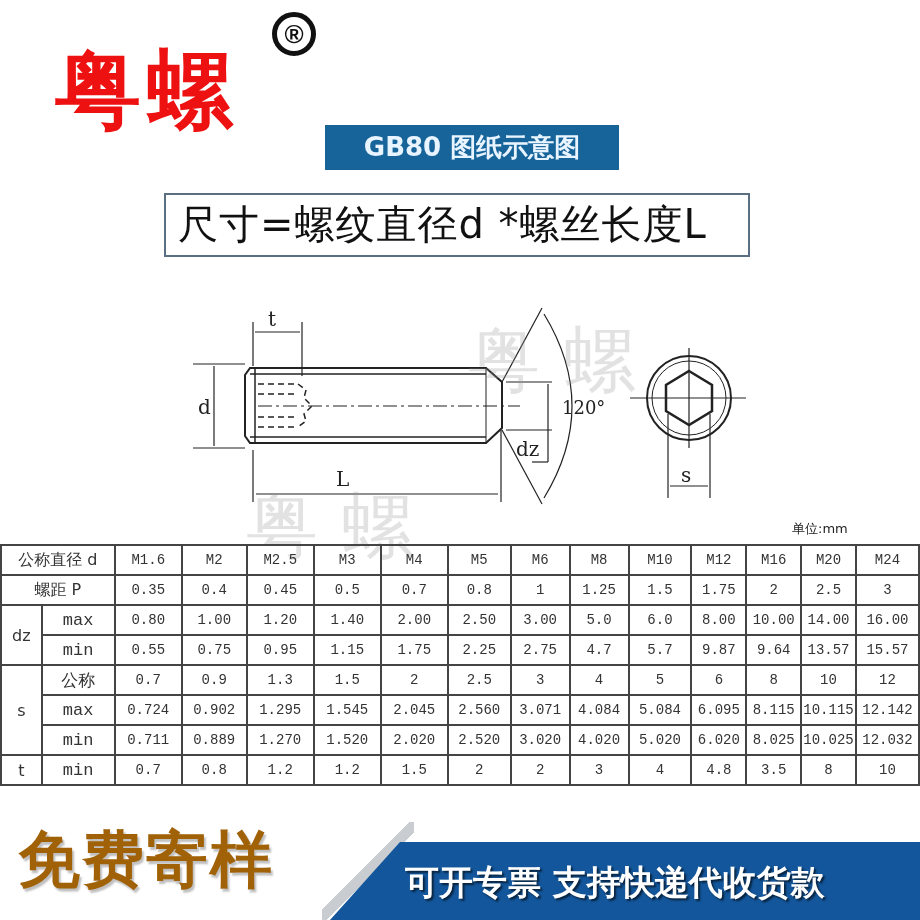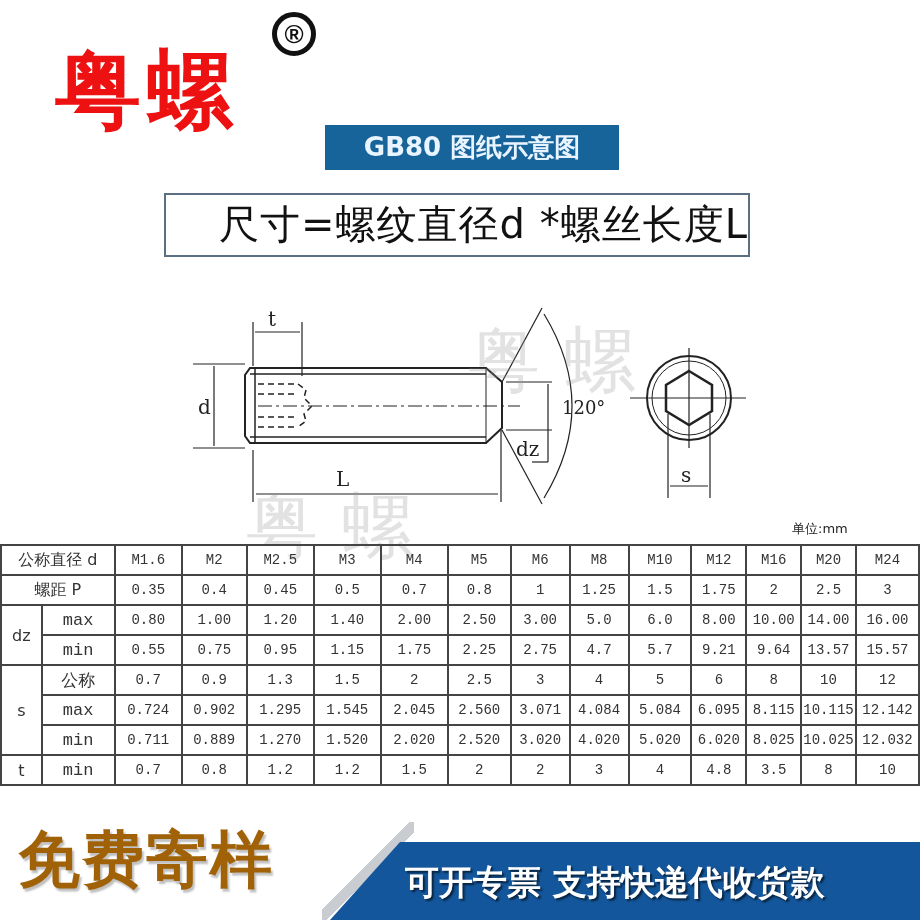--- a/index.html
+++ b/index.html
@@ -23,21 +23,21 @@
     .title-badge {
       position: absolute; left: 325px; top: 113px; width: 294px; height: 45px;
       background: #17649a; color: #e8f4ff; text-align: center;
       font: bold 26px/45px "DejaVu Sans", sans-serif;
       margin-top: 12px;
     }
     .formula {
       position: absolute; left: 164px; top: 193px; width: 586px; height: 64px;
       border: 2px solid #5b6f82; box-sizing: border-box; background: #fff;
       font: 40px/58px "DejaVu Sans", sans-serif; color: #111; padding-left: 12px;
-      white-space: nowrap; letter-spacing: 1px; text-align: right;
+      white-space: nowrap; letter-spacing: 1px;
     }
     .drawing { position: absolute; left: 0; top: 290px; width: 920px; height: 230px; }
     .wm {
       position: absolute; color: rgba(150,150,150,0.28);
       font: 72px/80px "DejaVu Sans", sans-serif; letter-spacing: 24px;
       pointer-events: none;
     }
     .unit {
       position: absolute; left: 792px; top: 520px;
       font: 13px/18px "DejaVu Sans", sans-serif; color: #222;
@@ -223,21 +223,21 @@
     <td class="sub">min</td>
     <td>0.55</td>
     <td>0.75</td>
     <td>0.95</td>
     <td>1.15</td>
     <td>1.75</td>
     <td>2.25</td>
     <td>2.75</td>
     <td>4.7</td>
     <td>5.7</td>
-    <td>9.21</td>
+    <td>9.87</td>
     <td>9.64</td>
     <td>13.57</td>
     <td>15.57</td>
   </tr>
   <tr>
     <td rowspan="3" class="cjk">s</td>
     <td class="cjk sub">公称</td>
     <td>0.7</td>
     <td>0.9</td>
     <td>1.3</td>

